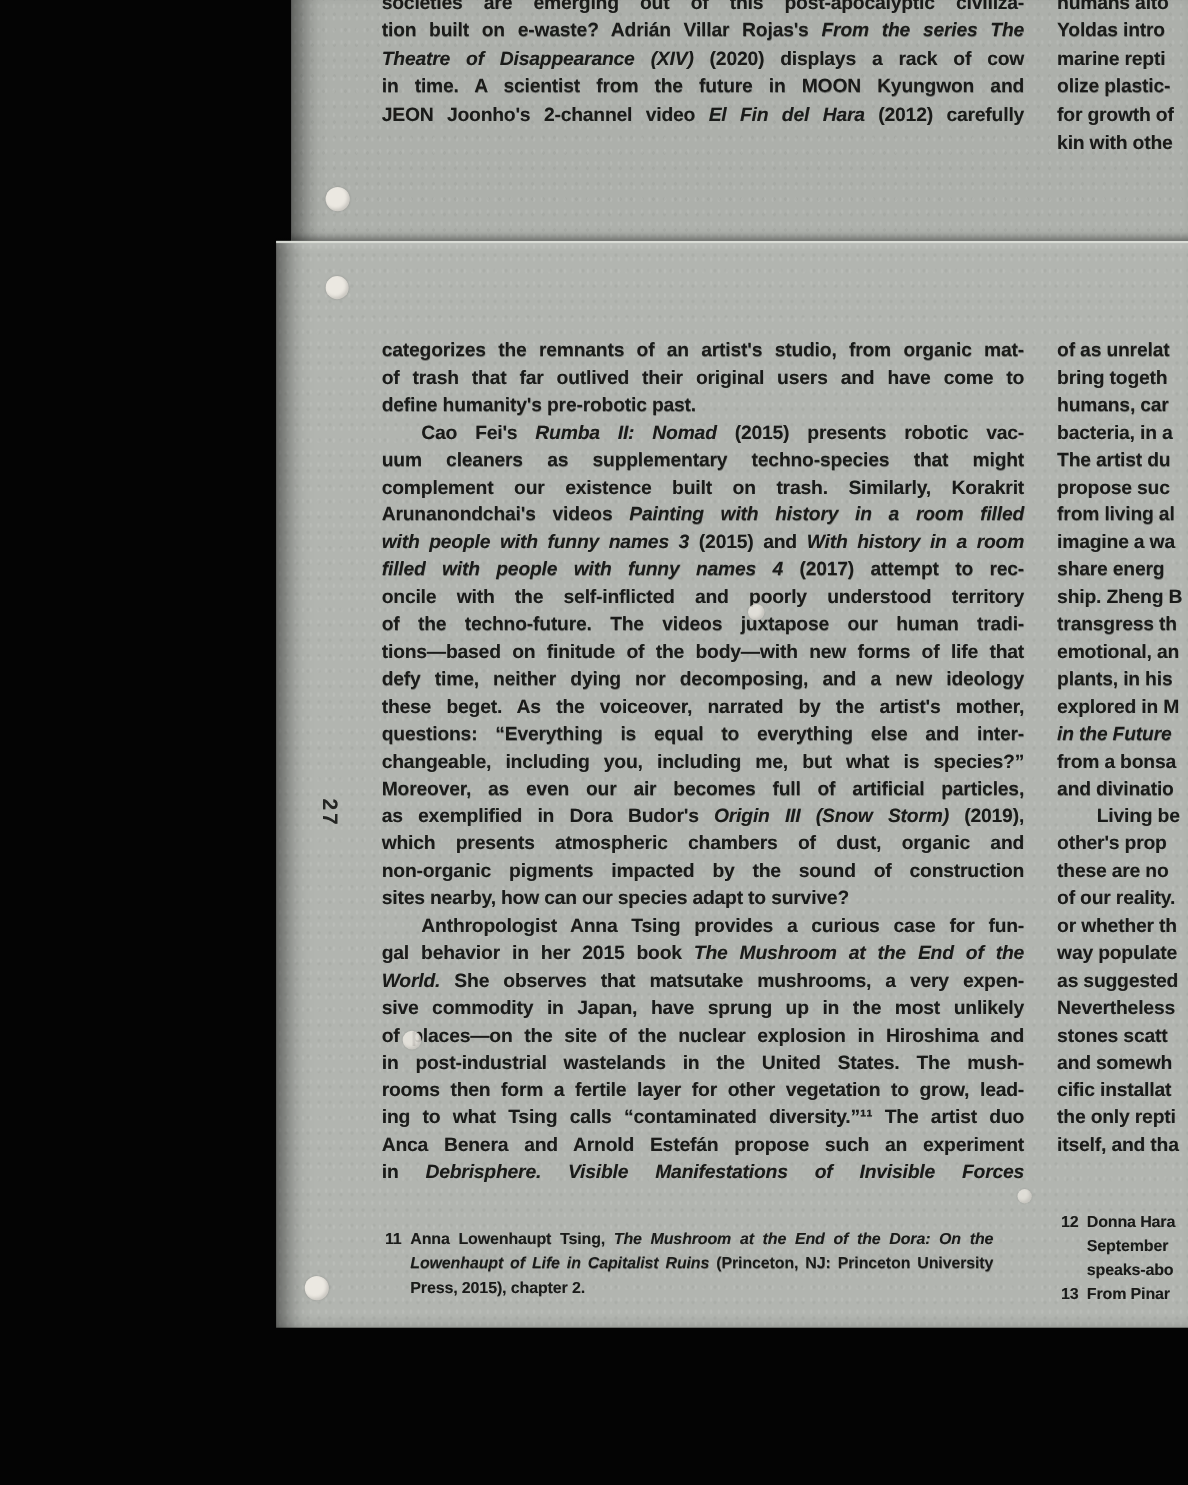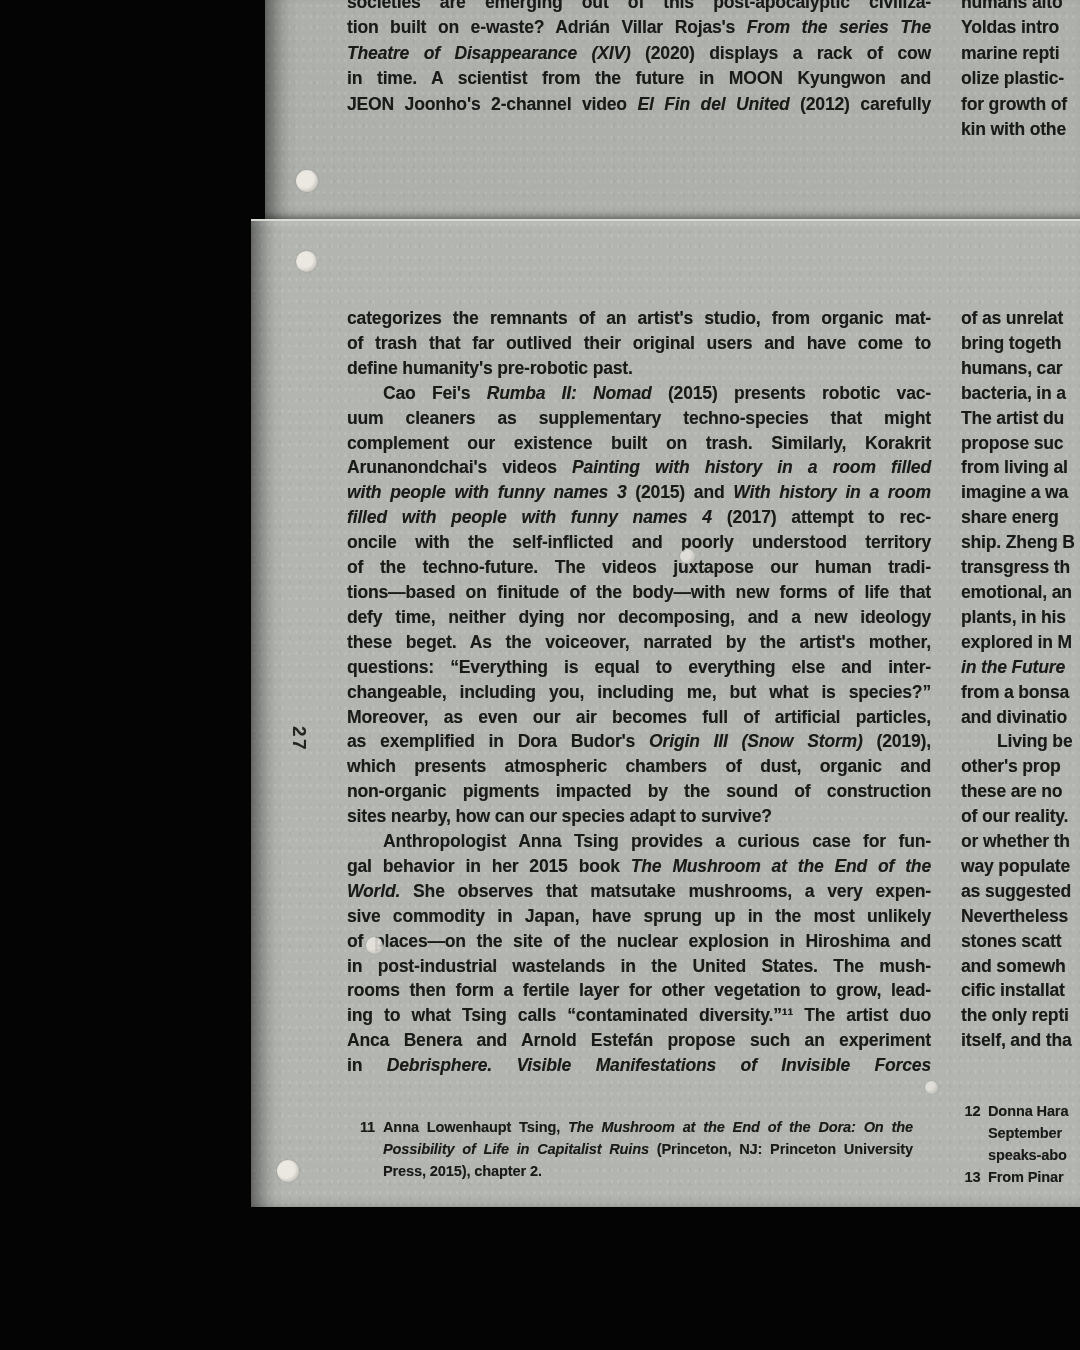--- a/index.html
+++ b/index.html
@@ -62,21 +62,21 @@
 <div class="paper paper-upper"></div>
 <div class="paper paper-lower"></div>
 <div class="crease-shadow"></div>
 <div class="crease-light"></div>
 
 <div class="col col-top" id="upper-left" style="left:347px;top:-10px;width:584px;">
     <div class="ln"><span>societies are emerging out of this post-apocalyptic civiliza-</span></div>
     <div class="ln"><span>tion built on e-waste? Adrián Villar Rojas's </span><span class="it">From the series The</span></div>
     <div class="ln"><span class="it">Theatre of Disappearance (XIV)</span><span> (2020) displays a rack of cow</span></div>
     <div class="ln"><span>in time. A scientist from the future in MOON Kyungwon and</span></div>
-    <div class="ln"><span>JEON Joonho's 2-channel video </span><span class="it">El Fin del United</span><span> (2012) carefully</span></div>
+    <div class="ln"><span>JEON Joonho's 2-channel video </span><span class="it">El Fin del Hara</span><span> (2012) carefully</span></div>
   </div>
 <div class="col col-top nowrap" id="upper-right" style="left:961px;top:-10px;width:200px;">
     <div class="ln"><span>humans alto</span></div>
     <div class="ln"><span>Yoldas intro</span></div>
     <div class="ln"><span>marine repti</span></div>
     <div class="ln"><span>olize plastic-</span></div>
     <div class="ln"><span>for growth of</span></div>
     <div class="ln"><span>kin with othe</span></div>
   </div>
 
@@ -141,25 +141,25 @@
     <div class="ln"><span>Nevertheless</span></div>
     <div class="ln"><span>stones scatt</span></div>
     <div class="ln"><span>and somewh</span></div>
     <div class="ln"><span>cific installat</span></div>
     <div class="ln"><span>the only repti</span></div>
     <div class="ln"><span>itself, and tha</span></div>
   </div>
 
 <div class="folio">27</div>
 
-<div class="col fn fn-row" style="left:342px;top:1117px;margin-left:10px;">
+<div class="col fn fn-row" style="left:342px;top:1117px;">
   <div class="fn-num">11</div>
   <div class="fn-body" id="fn-left-body">
       <div class="ln"><span>Anna Lowenhaupt Tsing, </span><span class="it">The Mushroom at the End of the Dora: On the</span></div>
-      <div class="ln"><span class="it">Possibility of Life in Capitalist Ruins</span><span> (Princeton, NJ: Princeton University</span></div>
+      <div class="ln"><span class="it">Lowenhaupt of Life in Capitalist Ruins</span><span> (Princeton, NJ: Princeton University</span></div>
       <div class="ln nj"><span>Press, 2015), chapter 2.</span></div>
     </div>
 </div>
 <div class="col fn" style="left:957px;top:1101px;" id="fn-right">
     <div class="fn-row">
       <div class="fn-num">12</div>
       <div class="fn-body-nowrap nowrap">
         <div class="ln"><span>Donna Hara</span></div>
         <div class="ln"><span>September</span></div>
         <div class="ln"><span>speaks-abo</span></div>

